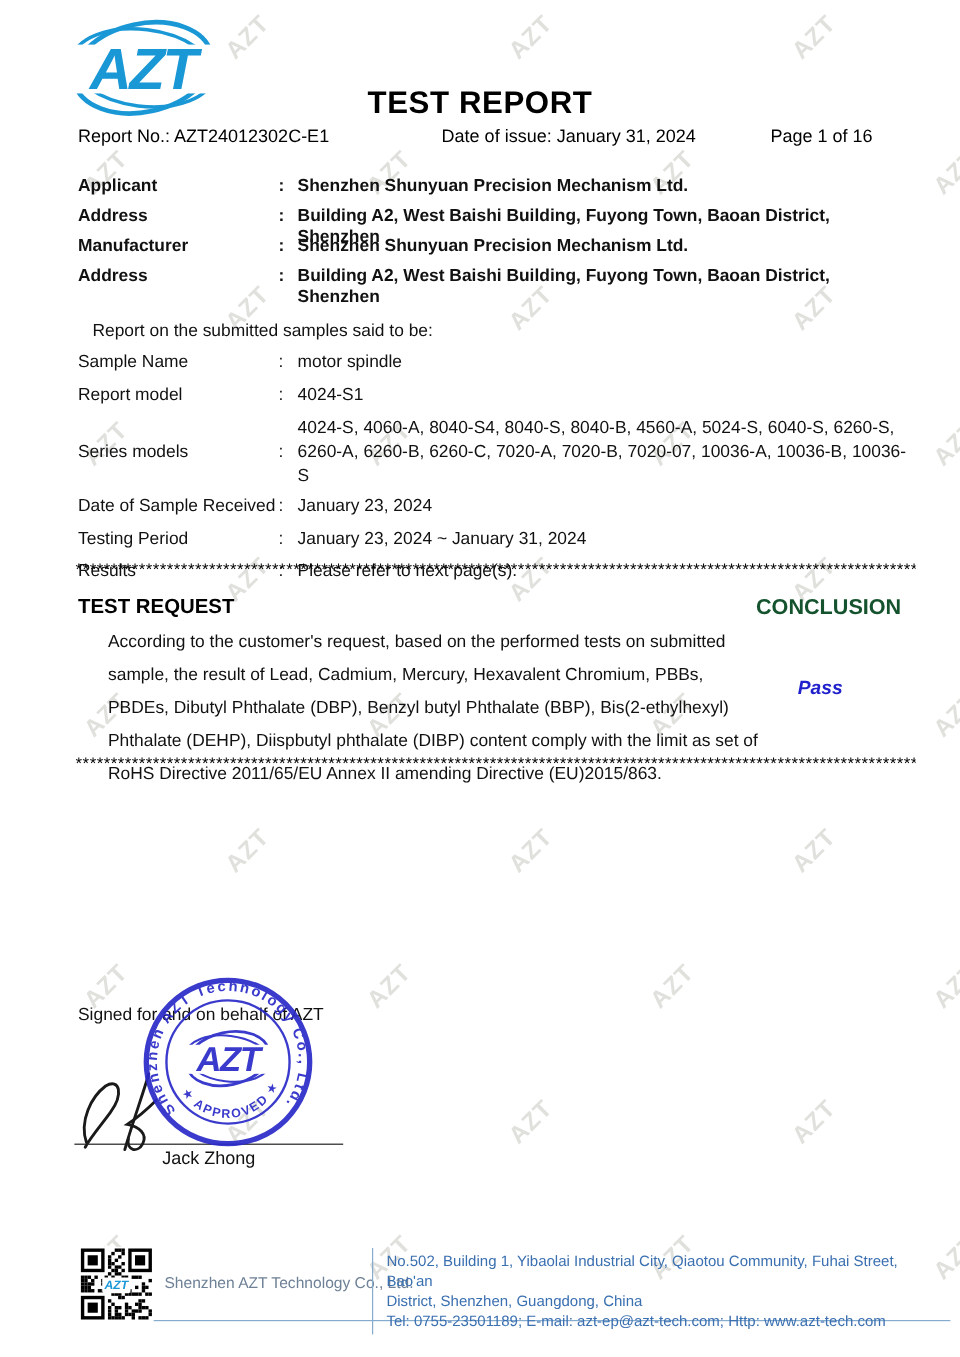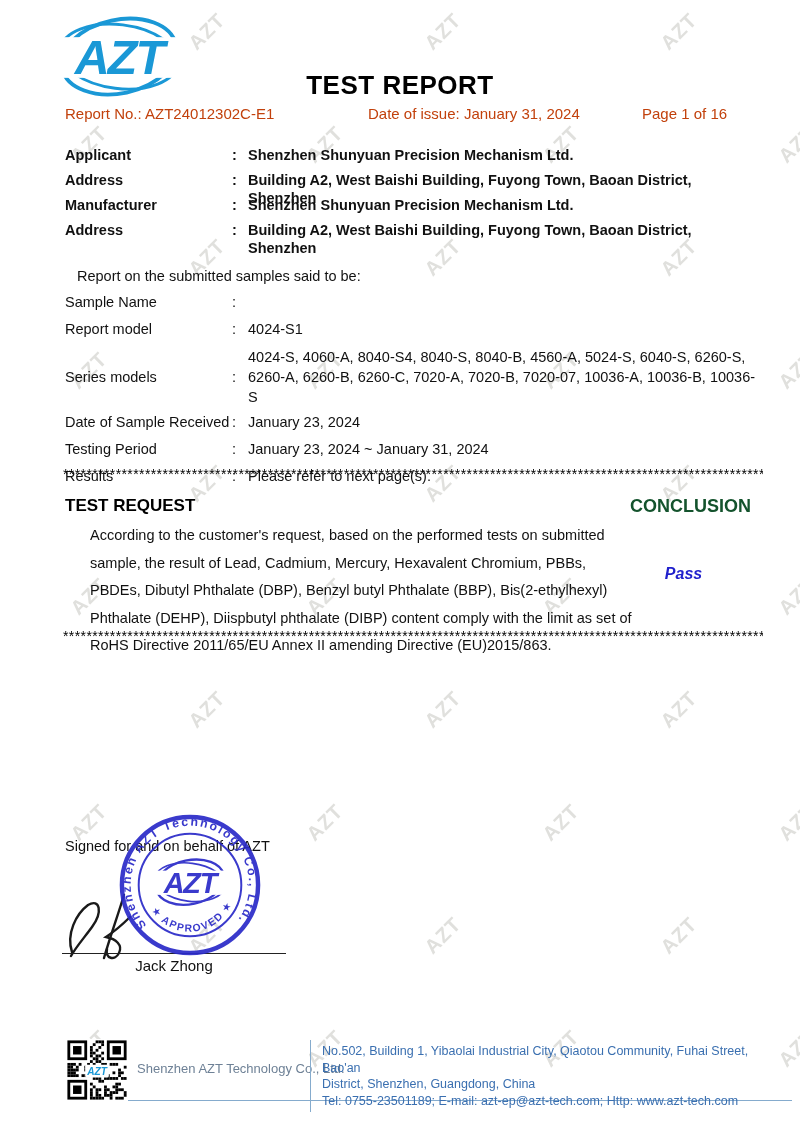--- a/index.html
+++ b/index.html
@@ -7,21 +7,21 @@
     position:relative;width:800px;height:1131px;background:#fff;overflow:hidden;
     font-family:"Liberation Sans","DejaVu Sans",sans-serif;color:#111;
   }
   
   .wm-layer{position:absolute;inset:0;z-index:0;pointer-events:none;}
   .wm{position:absolute;transform:rotate(-45deg);font-size:20px;font-weight:600;letter-spacing:1px;}
   .layer{position:absolute;z-index:2;}
   
   .logo{position:absolute;left:56px;top:12px;z-index:2;}
   .title{position:absolute;left:0;top:70px;width:800px;text-align:center;font-size:26px;font-weight:800;letter-spacing:.5px;color:#000;}
-  .meta{position:absolute;top:105px;font-size:15px;color:#c2410c;}
+  .meta{position:absolute;top:105px;font-size:15px;color:#000000;}
   .meta.rno{left:65px;} .meta.doi{left:368px;} .meta.pg{left:642px;text-align:right;}
   
   .inforow{display:flex;align-items:flex-start;}
   .app-block{position:absolute;left:65px;top:146px;width:700px;font-weight:bold;font-size:14.5px;}
   .app-block .inforow{height:25px;line-height:18px;}
   .smp-intro{position:absolute;left:65px;top:268px;font-size:14.5px;margin-left:12px;}
   .smp-block{position:absolute;left:65px;top:293px;width:700px;font-size:14.5px;}
   .lbl{width:167px;flex:none;}
   .col{width:16px;flex:none;text-align:left;}
   .val{width:509px;}
@@ -128,20 +128,21 @@
       <div class="col">:</div>
       <div class="val">Building A2, West Baishi Building, Fuyong Town, Baoan District, Shenzhen</div>
     </div>
   </div>
 
   <div class="smp-intro layer">Report on the submitted samples said to be:</div>
   <div class="smp-block">
     <div class="inforow r1">
       <div class="lbl">Sample Name</div>
       <div class="col">:</div>
+      <div class="val">motor spindle</div>
     </div>
     <div class="inforow r1">
       <div class="lbl">Report model</div>
       <div class="col">:</div>
       <div class="val">4024-S1</div>
     </div>
     <div class="inforow r-series">
       <div class="lbl">Series models</div>
       <div class="col">:</div>
       <div class="val">4024-S, 4060-A, 8040-S4, 8040-S, 8040-B, 4560-A, 5024-S, 6040-S, 6260-S, 6260-A, 6260-B, 6260-C, 7020-A, 7020-B, 7020-07, 10036-A, 10036-B, 10036-S</div>

